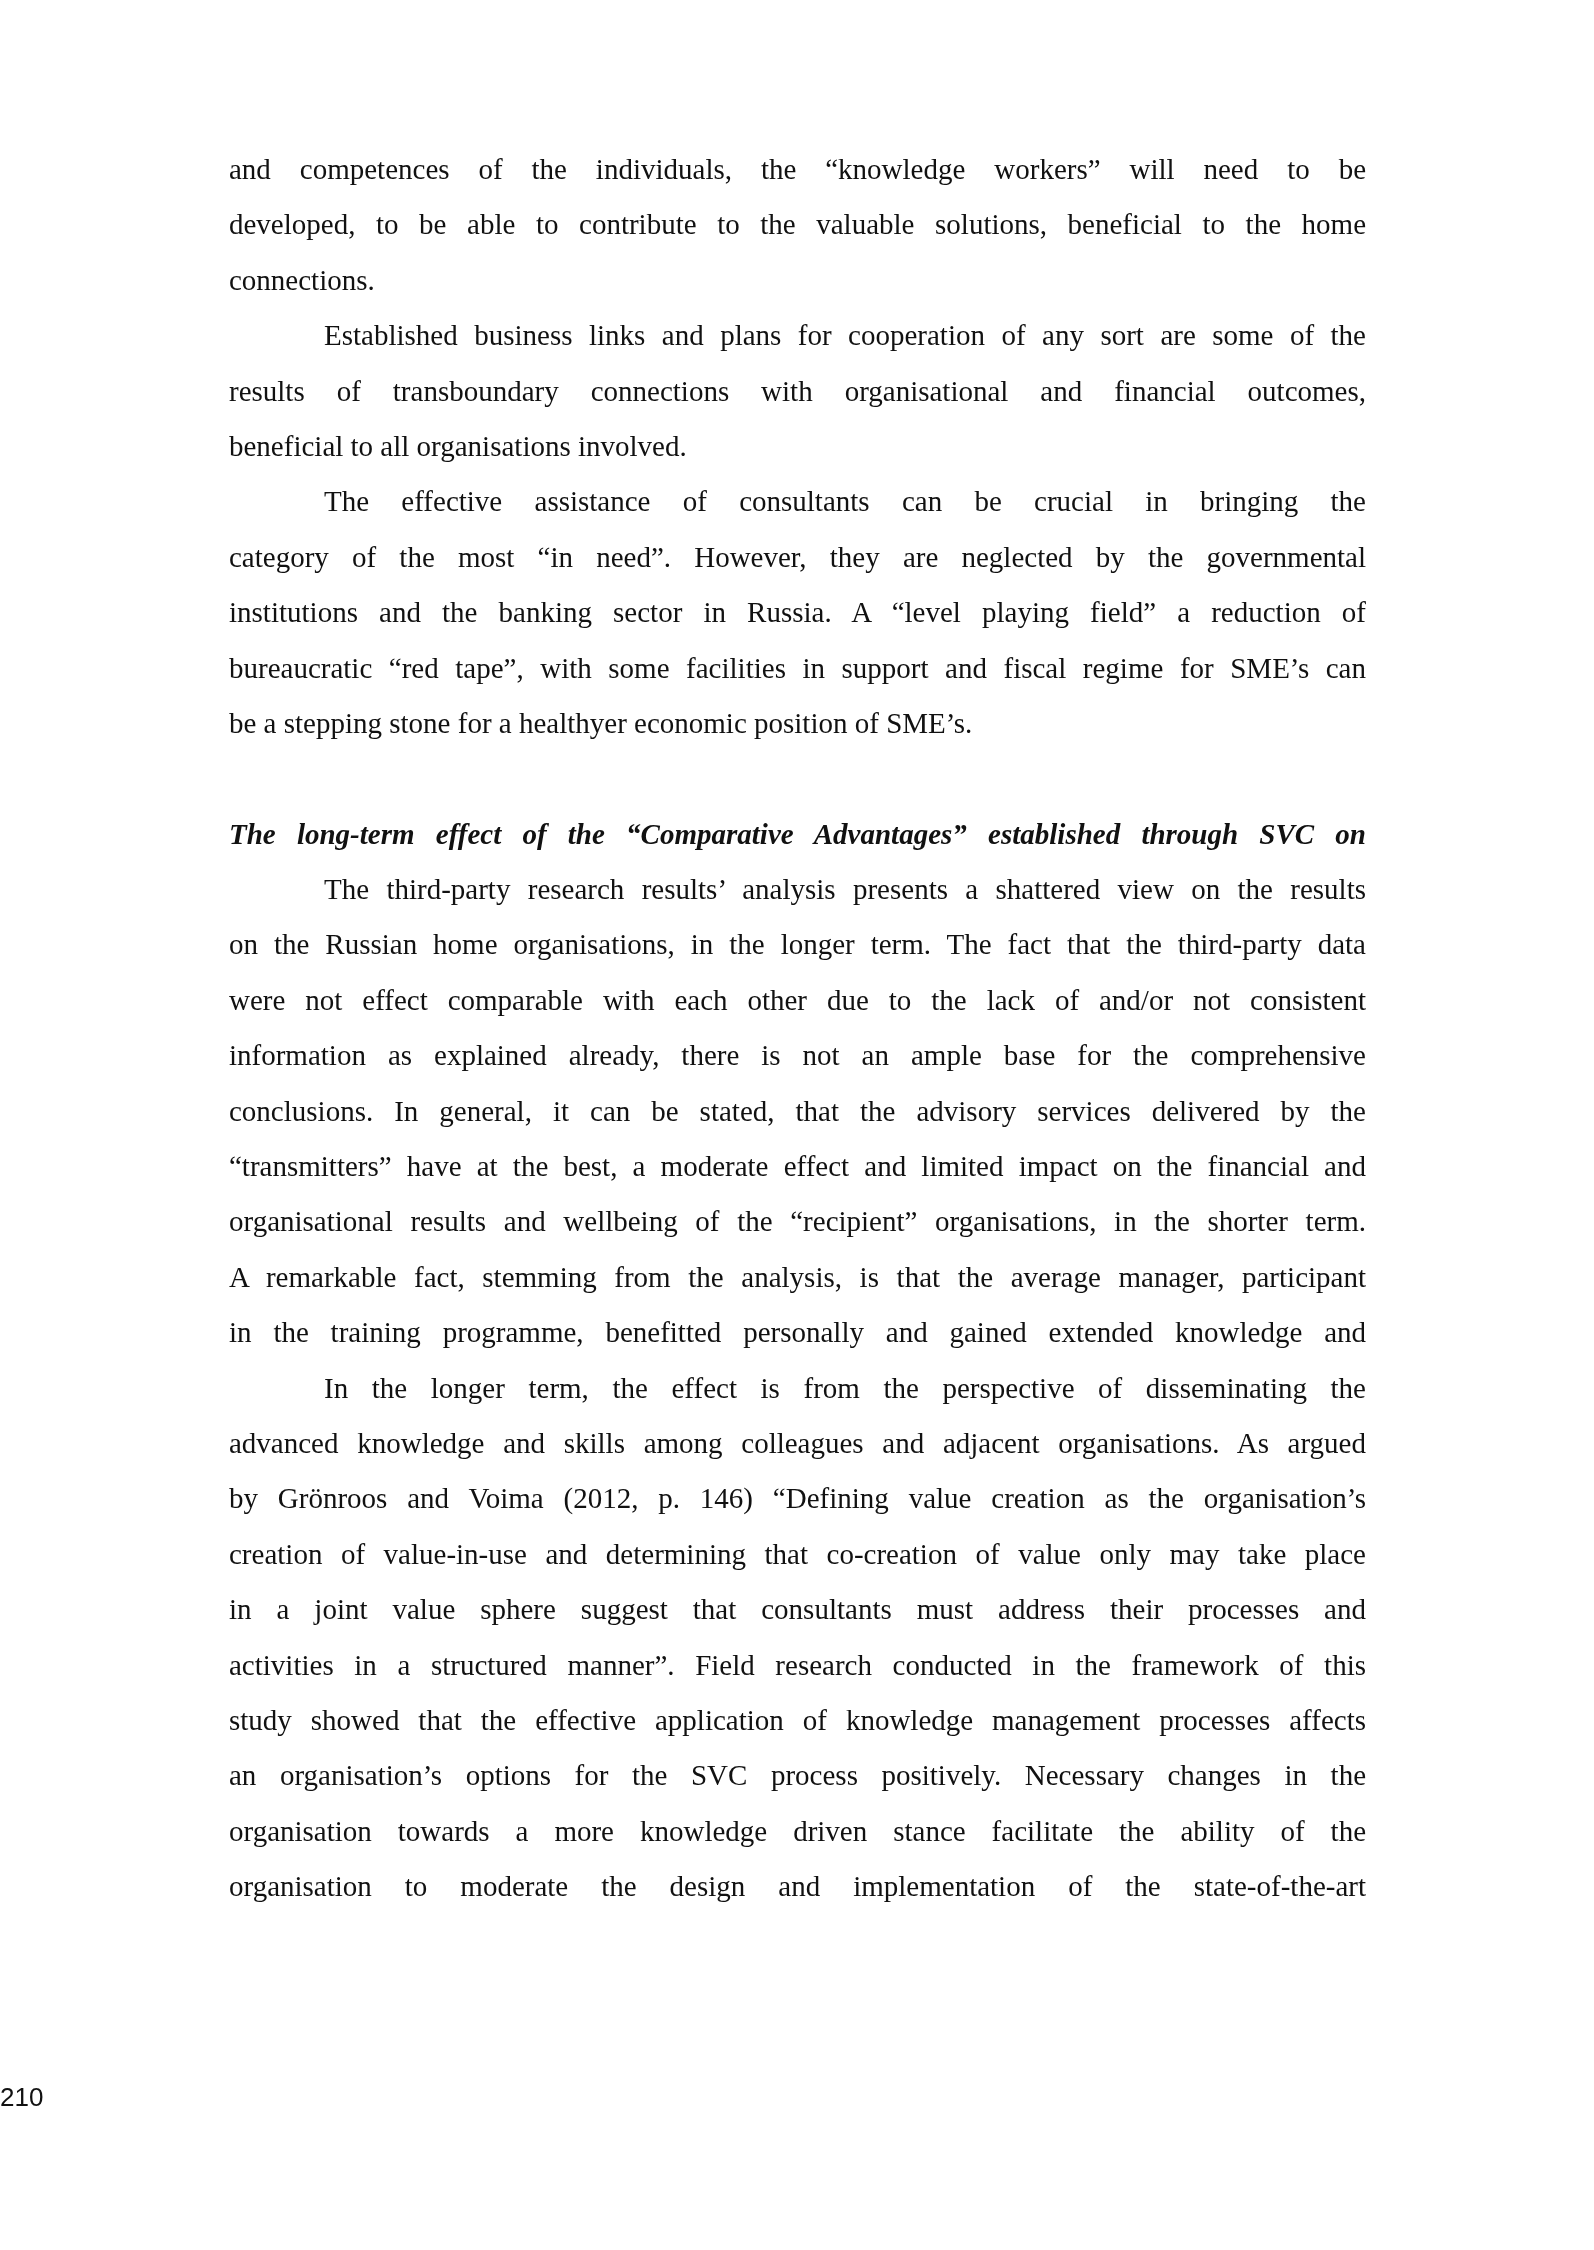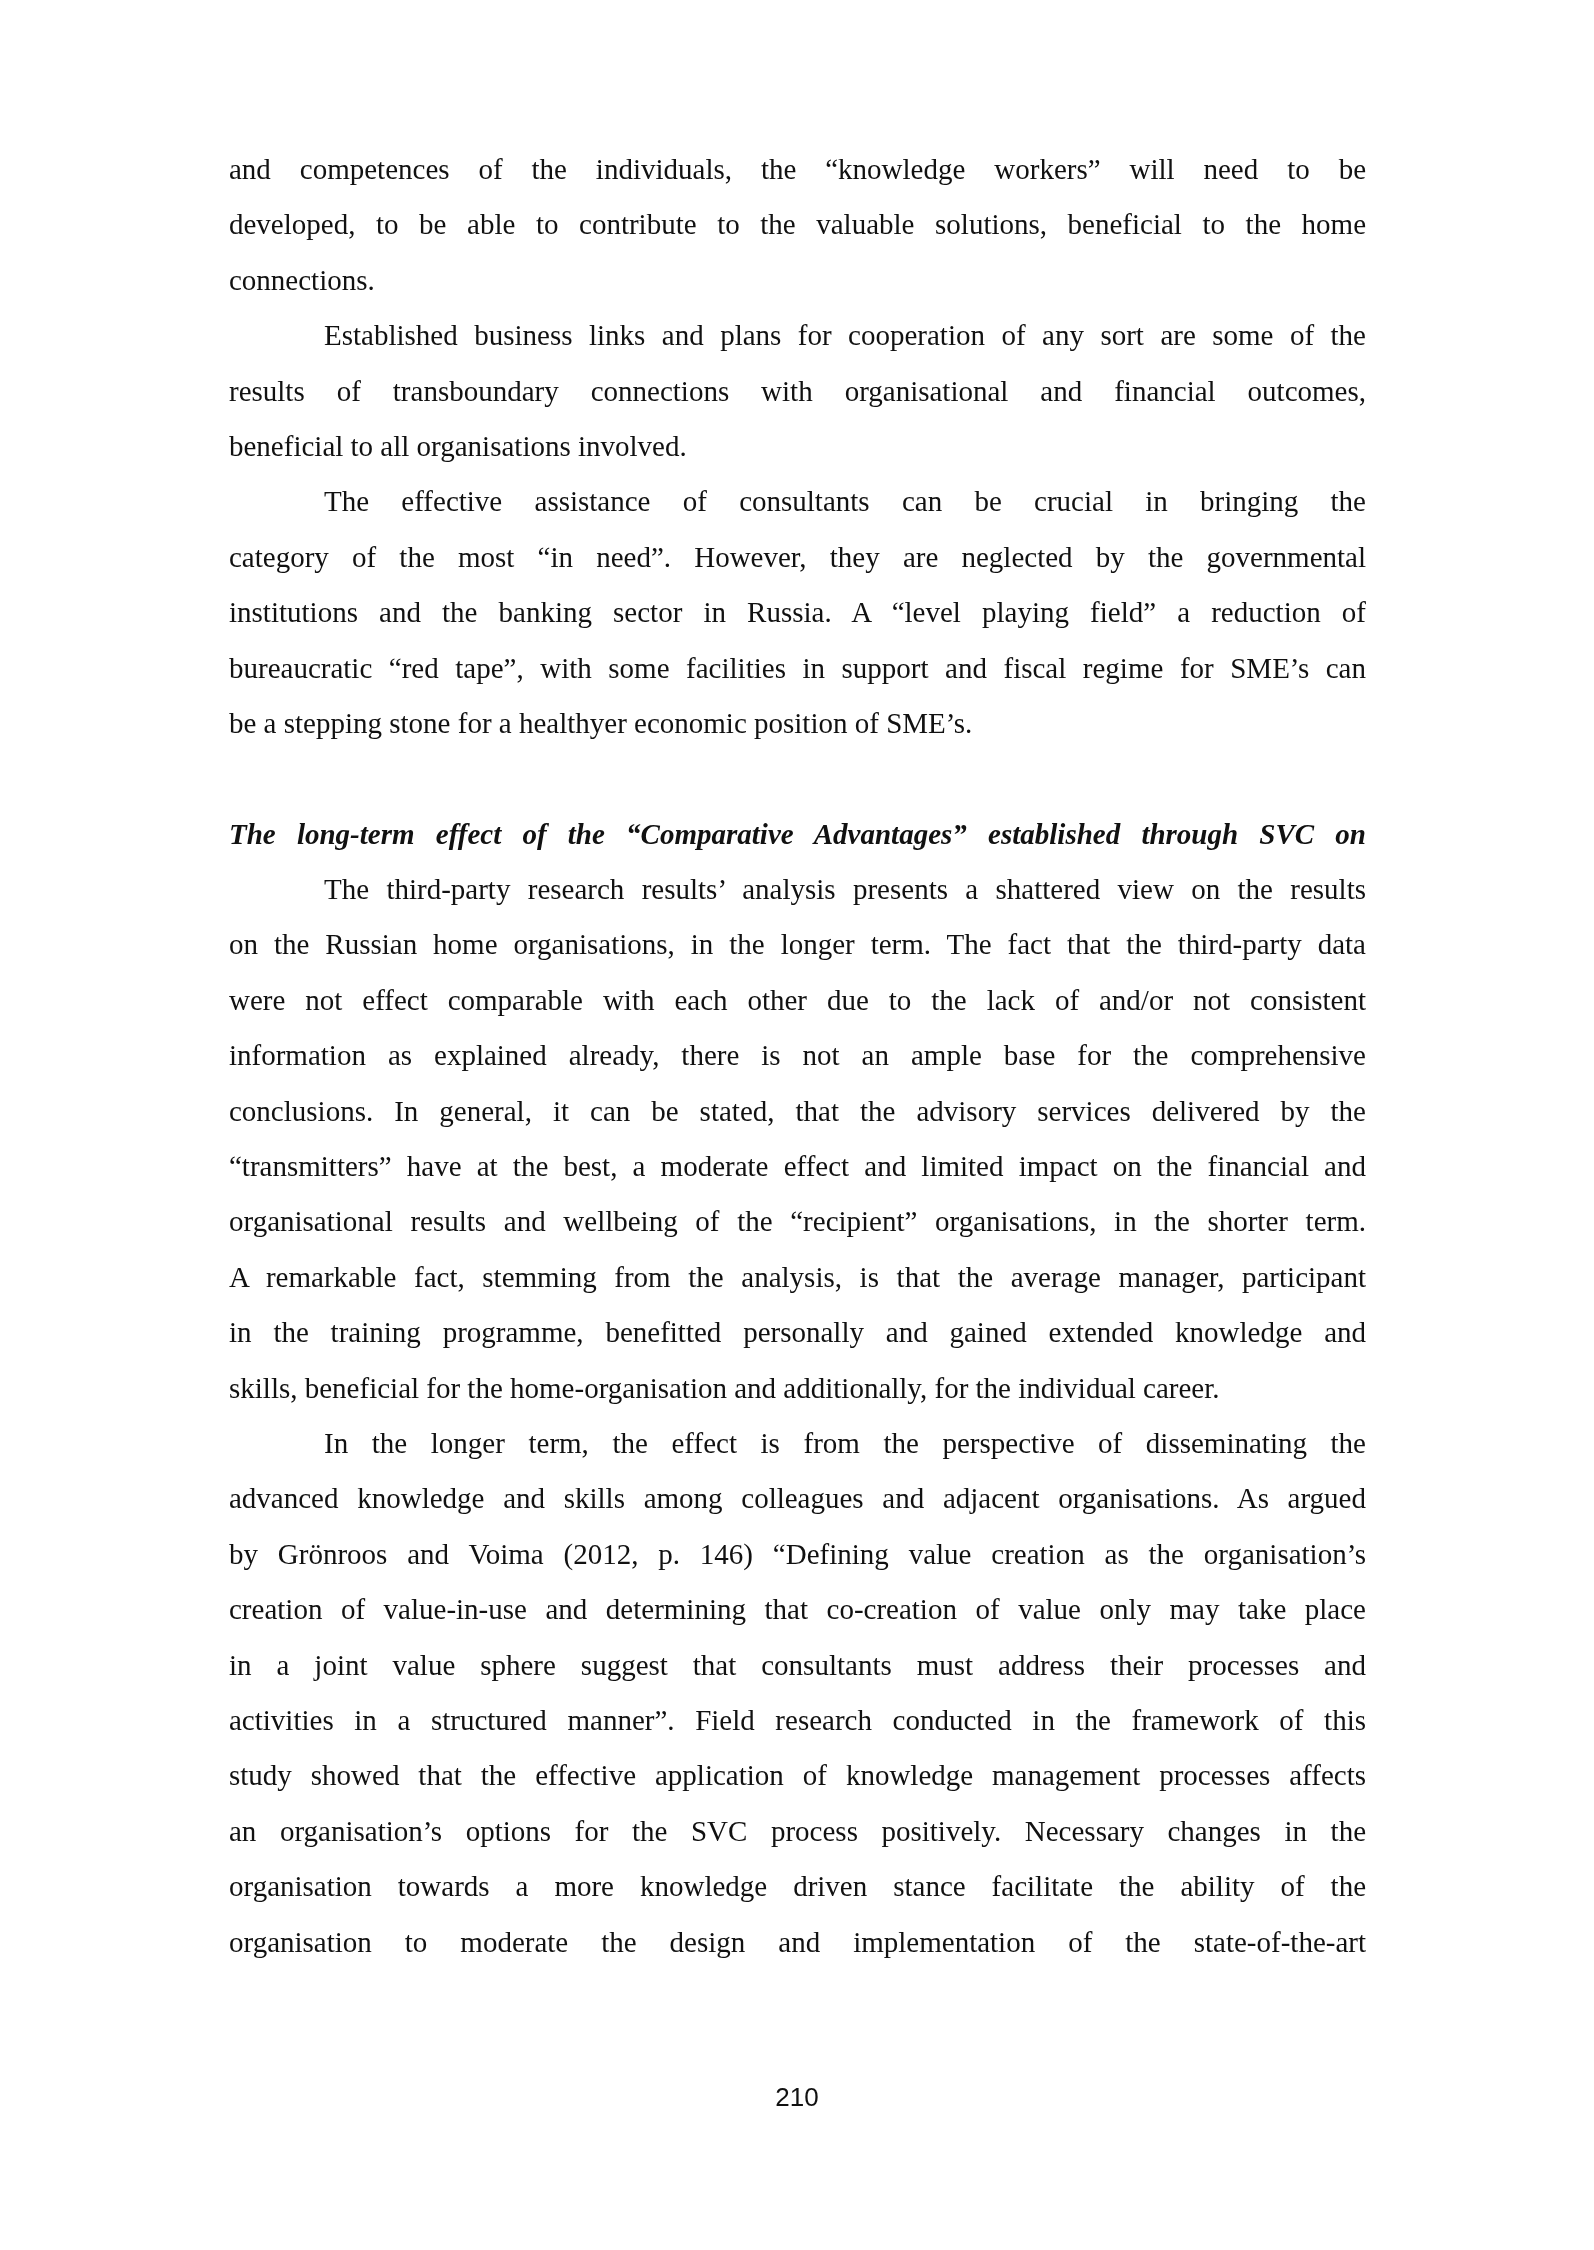--- a/index.html
+++ b/index.html
@@ -42,21 +42,21 @@
   }
   .heading .line {
     font-weight: bold;
     font-style: italic;
   }
   .page-number {
     position: absolute;
     left: 0;
     width: 1594px;
     top: 2082px;
-    text-align: center;
+    text-align: left;
     font-family: "Liberation Sans", "DejaVu Sans", sans-serif;
     font-size: 26px;
     color: #111111;
   }
 </style>
 </head>
 <body>
 
 <div class="page">
 
@@ -89,21 +89,20 @@
   <div class="paragraph">
     <span class="line indent">The third-party research results’ analysis presents a shattered view on the results</span>
     <span class="line">on the Russian home organisations, in the longer term. The fact that the third-party data</span>
     <span class="line">were not effect comparable with each other due to the lack of and/or not consistent</span>
     <span class="line">information as explained already, there is not an ample base for the comprehensive</span>
     <span class="line">conclusions. In general, it can be stated, that the advisory services delivered by the</span>
     <span class="line">“transmitters” have at the best, a moderate effect and limited impact on the financial and</span>
     <span class="line">organisational results and wellbeing of the “recipient” organisations, in the shorter term.</span>
     <span class="line">A remarkable fact, stemming from the analysis, is that the average manager, participant</span>
     <span class="line">in the training programme, benefitted personally and gained extended knowledge and</span>
-    <span class="line last">skills, beneficial for the home-organisation and additionally, for the individual career.</span>
   </div>
 
   <div class="paragraph">
     <span class="line indent">In the longer term, the effect is from the perspective of disseminating the</span>
     <span class="line">advanced knowledge and skills among colleagues and adjacent organisations. As argued</span>
     <span class="line">by Grönroos and Voima (2012, p. 146) “Defining value creation as the organisation’s</span>
     <span class="line">creation of value-in-use and determining that co-creation of value only may take place</span>
     <span class="line">in a joint value sphere suggest that consultants must address their processes and</span>
     <span class="line">activities in a structured manner”. Field research conducted in the framework of this</span>
     <span class="line">study showed that the effective application of knowledge management processes affects</span>

